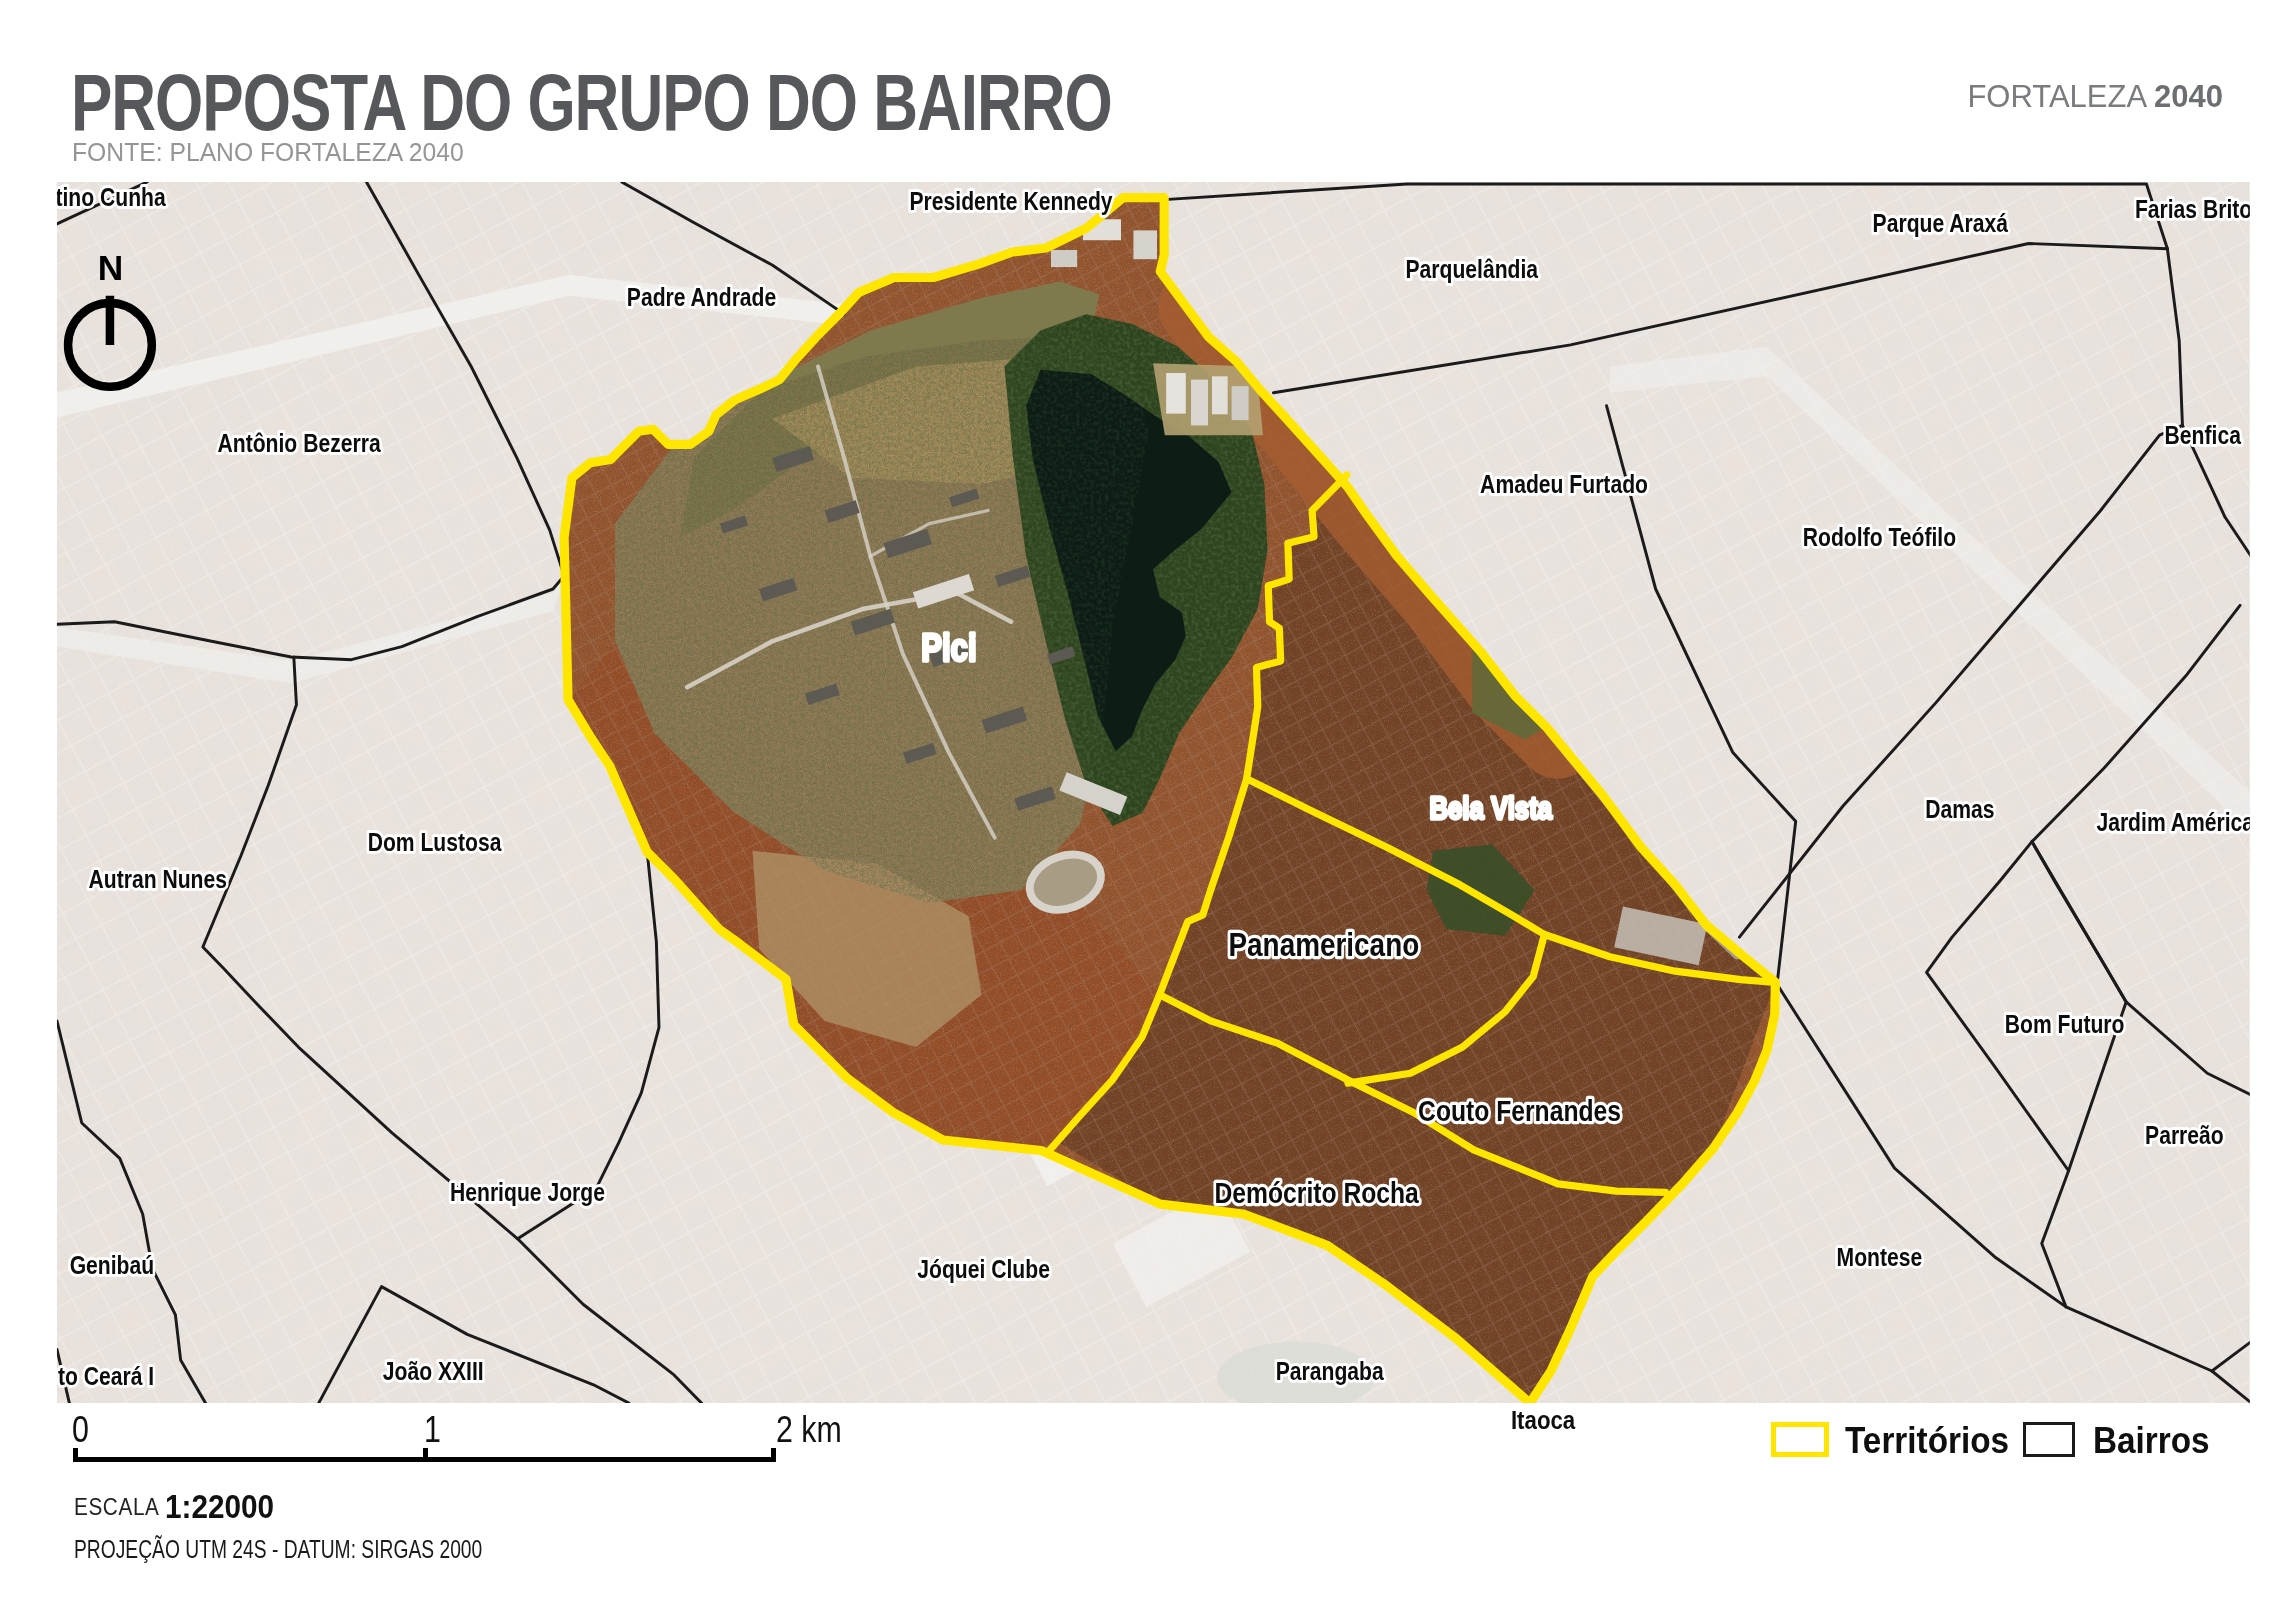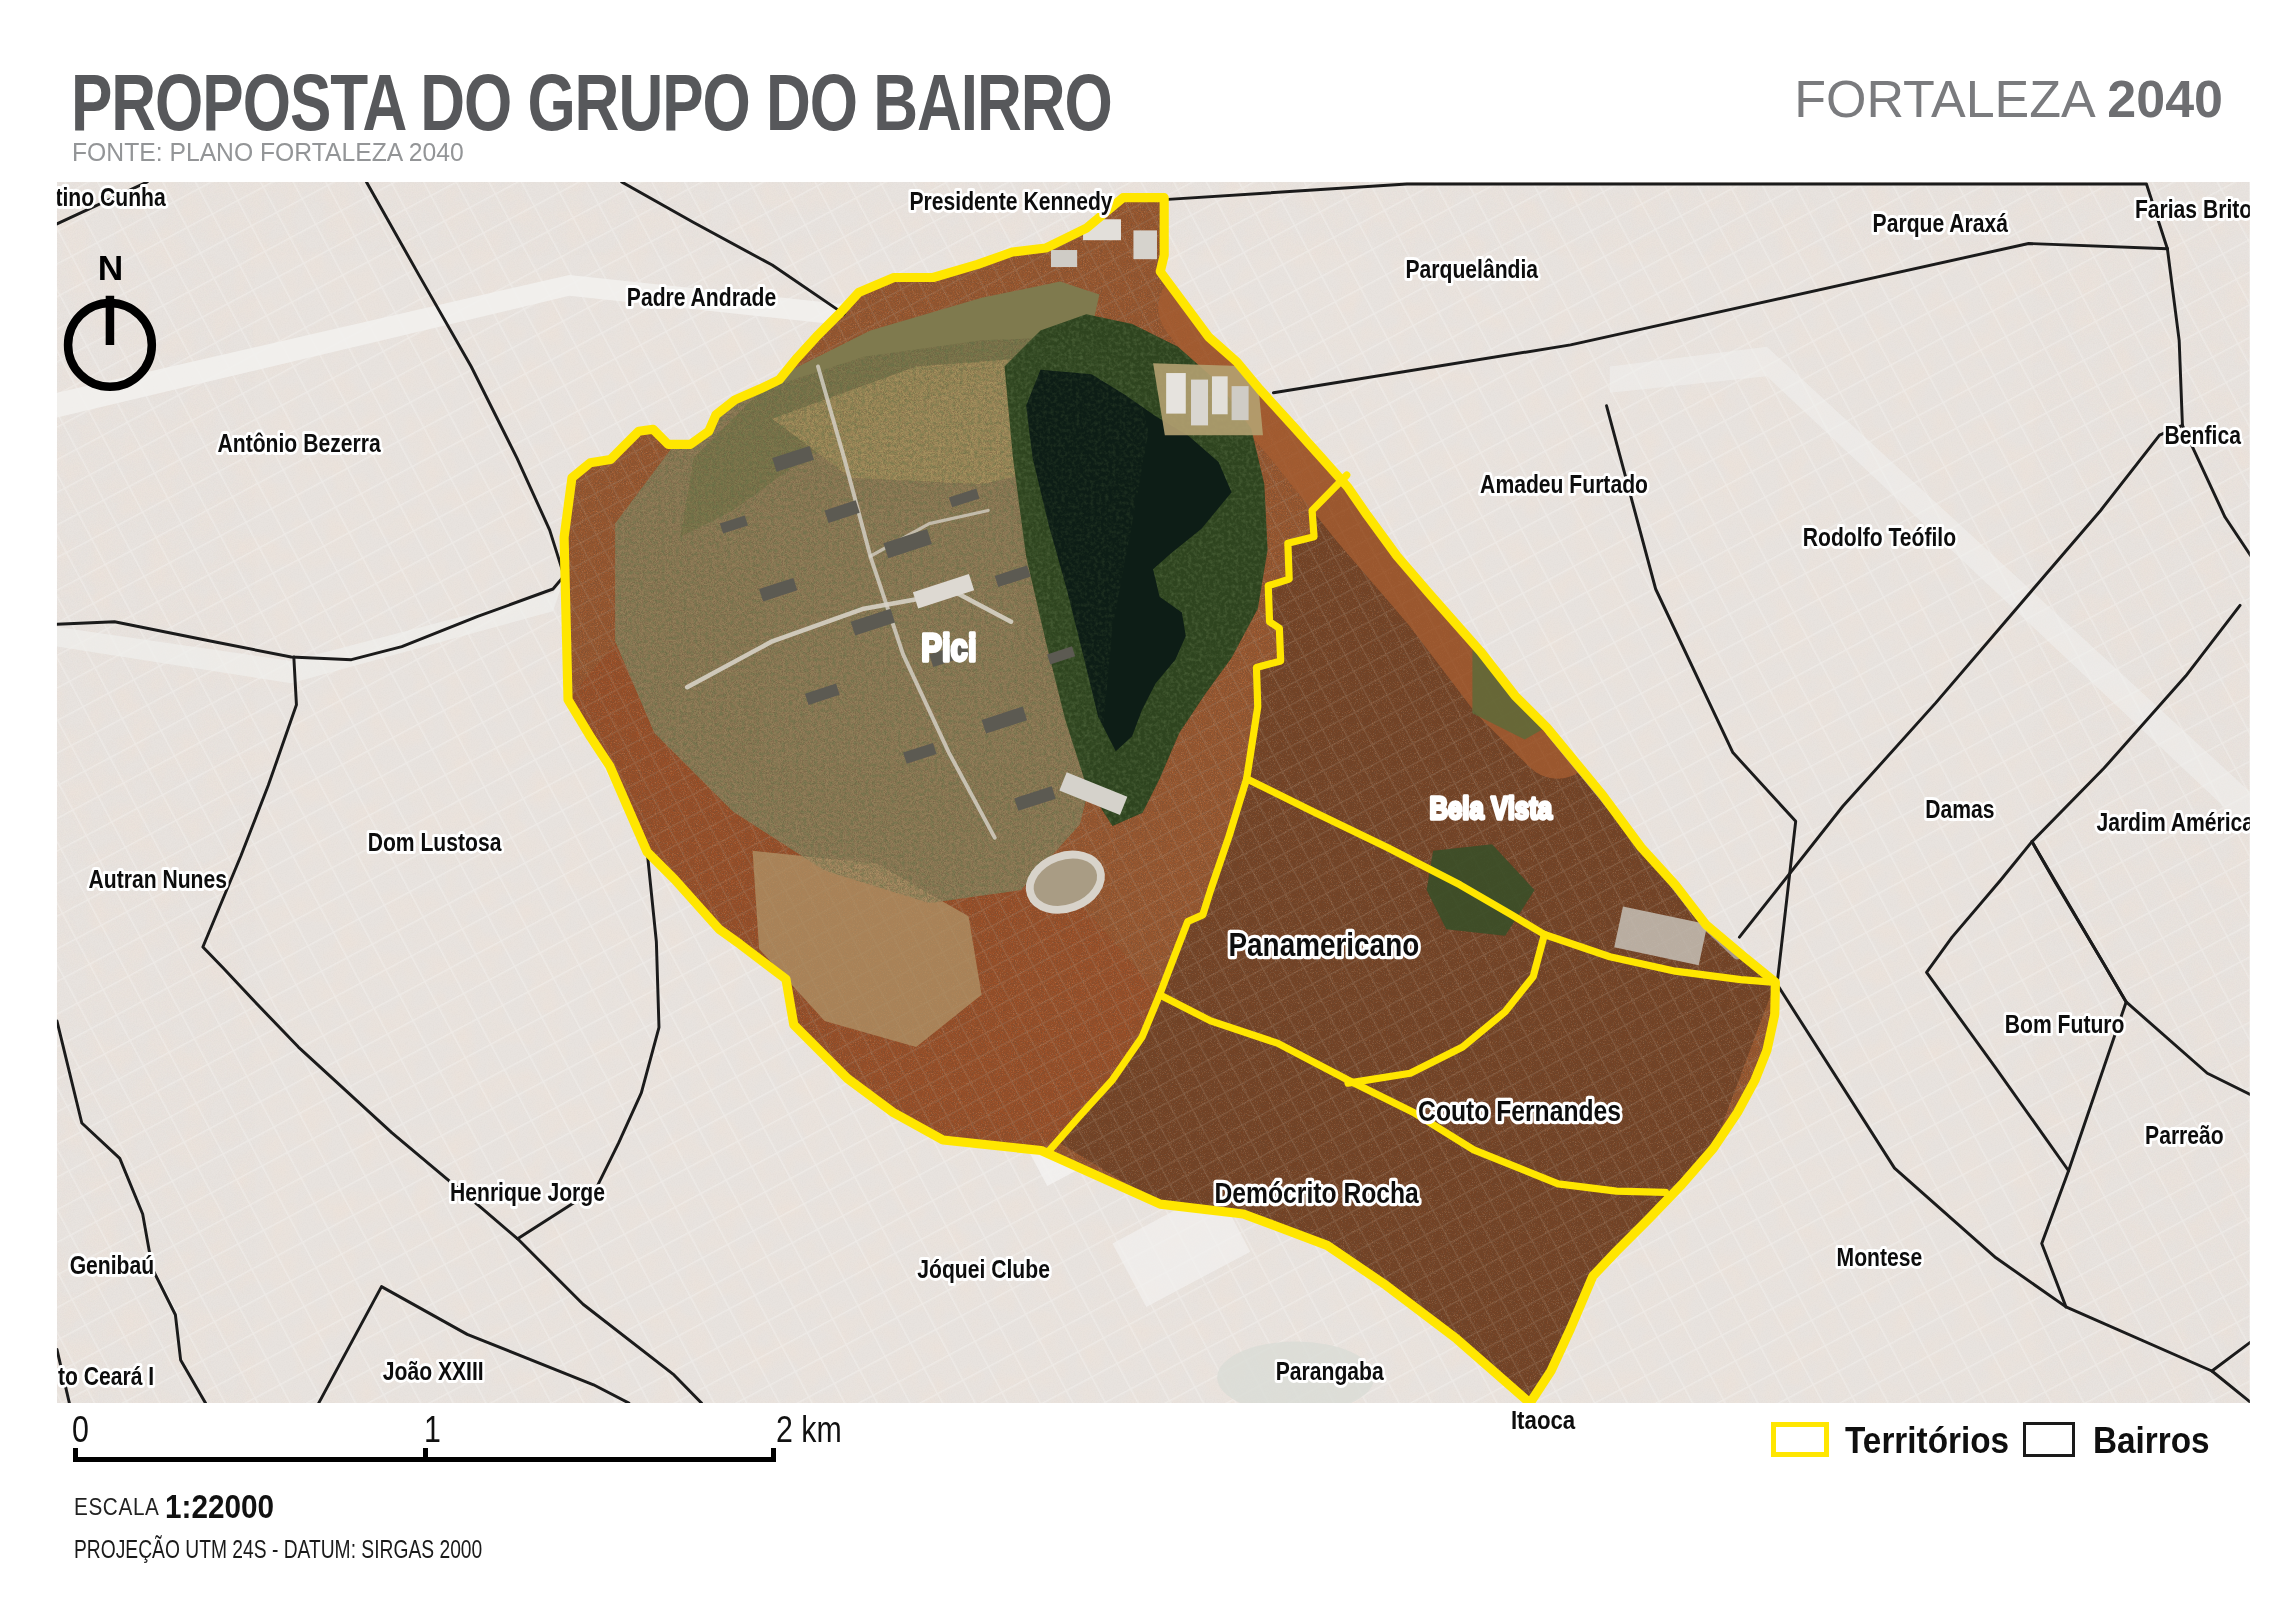--- a/index.html
+++ b/index.html
@@ -1,21 +1,21 @@
 <!DOCTYPE html>
 <html style="font-size:10.5px"><head>
 <meta charset="utf-8">
 <style>
 html,body{margin:0;padding:0;background:#ffffff;width:2295px;height:1623px;overflow:hidden;}
 *{font-family:"Liberation Sans",sans-serif;}
 .abs{position:absolute;}
 #page{position:relative;width:2295px;height:1623px;background:#fff;}
 #title{left:71px;top:63px;font-size:80px;line-height:1;font-weight:bold;color:#57585b;letter-spacing:-1.3px;transform:scaleX(0.775);transform-origin:left top;white-space:nowrap;}
 #subtitle{left:72px;top:139px;font-size:26px;line-height:1;color:#939597;transform:scaleX(0.95);transform-origin:left top;white-space:nowrap;}
-#logo{right:72px;top:73px;font-size:52px;line-height:1;color:#7a7b7e;letter-spacing:0px;white-space:nowrap;}
+#logo{right:72px;top:81px;font-size:31px;line-height:1;color:#7a7b7e;letter-spacing:0px;white-space:nowrap;}
 #logo b{color:#6d6e71;letter-spacing:0px;}
 .sblab{font-size:37px;line-height:1;color:#111;top:1411px;transform:scaleX(0.82);transform-origin:left top;}
 .esc1{left:74px;top:1496px;font-size:23px;line-height:1;color:#222;letter-spacing:0.7px;transform:scaleX(0.9);transform-origin:left top;}
 .esc2{left:165px;top:1490px;font-size:33px;line-height:1;font-weight:bold;color:#111;transform:scaleX(0.9);transform-origin:left top;}
 #proj{left:74px;top:1537px;font-size:25px;line-height:1;color:#1a1a1a;transform:scaleX(0.77);transform-origin:left top;}
 .leglab{top:1422px;font-size:37px;line-height:1;font-weight:bold;color:#0f0f0f;transform:scaleX(0.9);transform-origin:left top;}
 </style>
 </head>
 <body>
 <div id="page">

